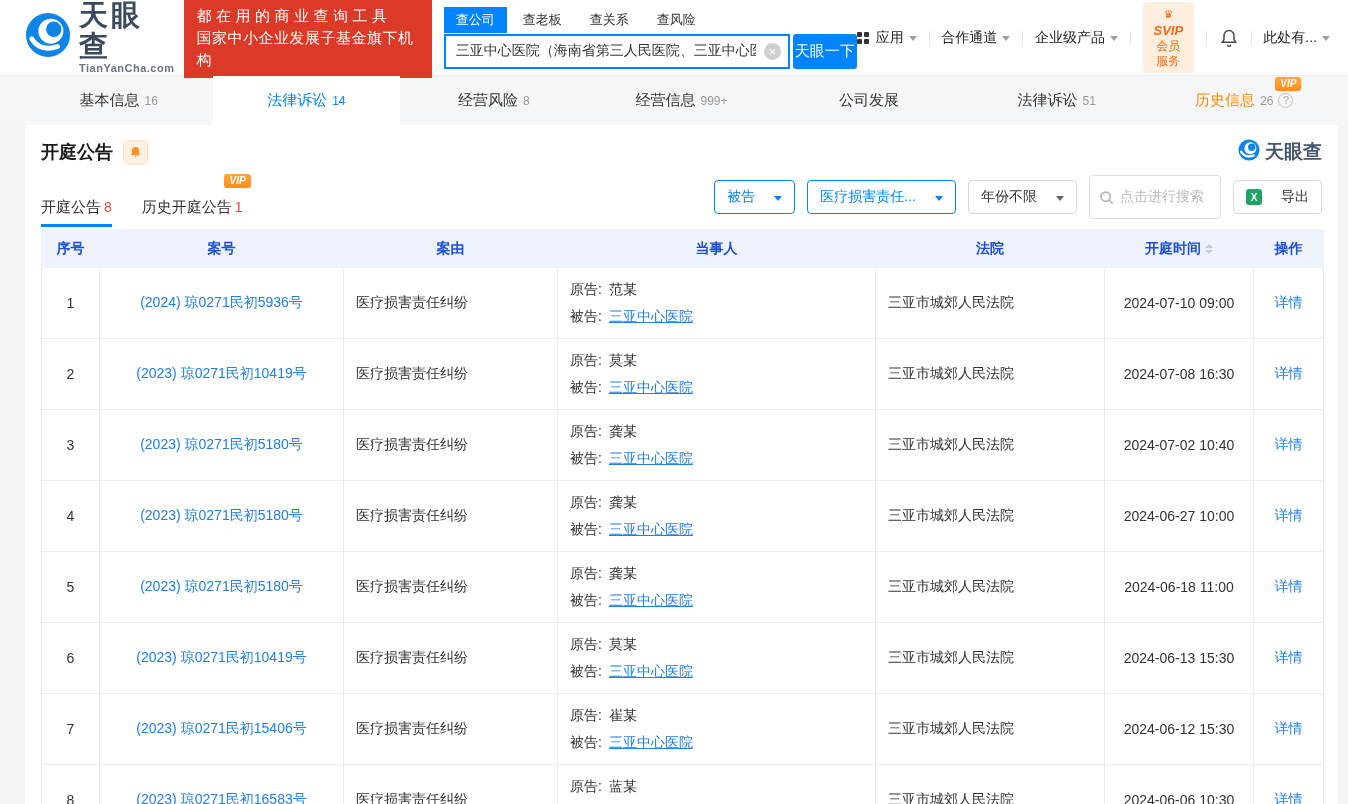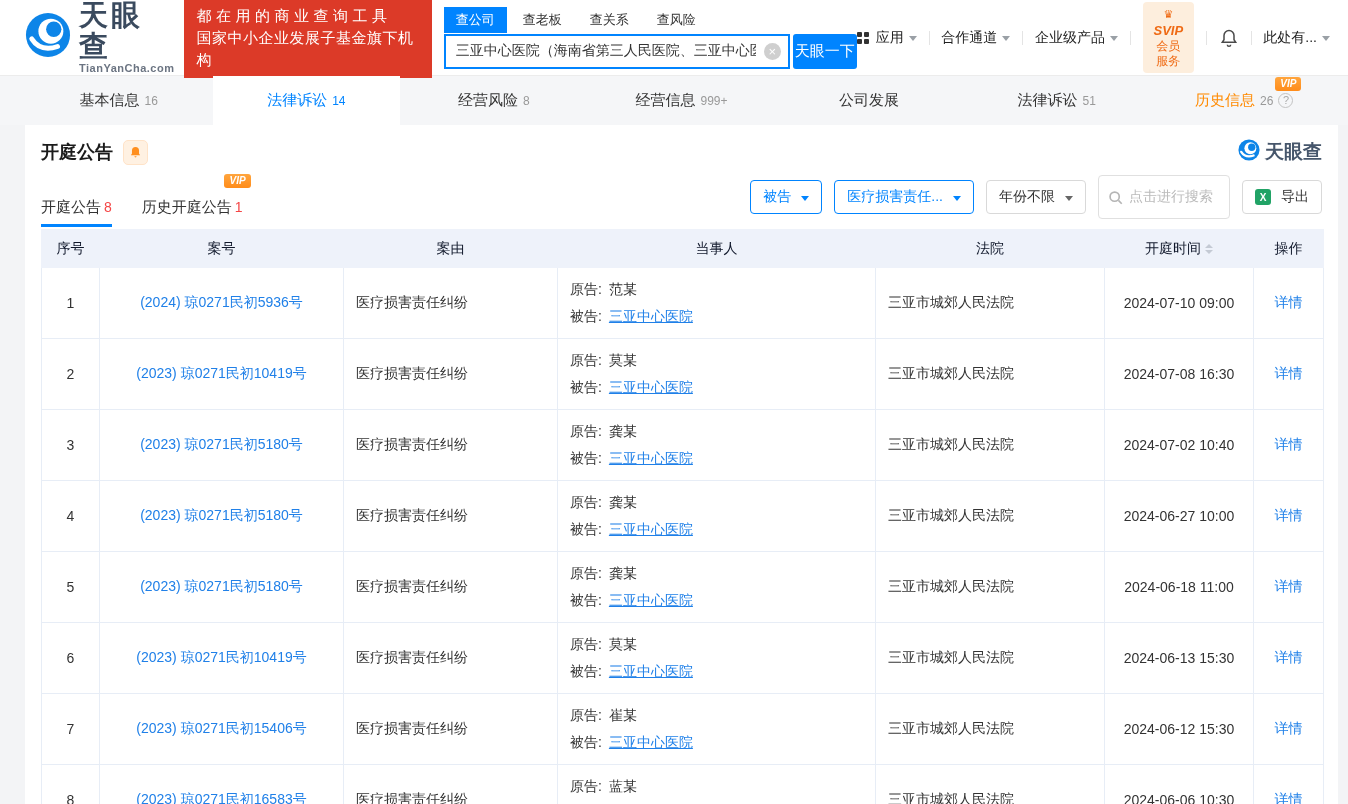--- a/index.html
+++ b/index.html
@@ -61,28 +61,28 @@
   .section-title{font-size:18px;font-weight:bold;color:#1b1b1b;}
   .bell-badge{width:25px;height:25px;margin-left:10px;border-radius:5px;background:var(--bell-badge-bg);border:1px solid #ffe3c8;display:inline-flex;align-items:center;justify-content:center;cursor:pointer;}
   .watermark{margin-left:auto;display:inline-flex;align-items:center;gap:5px;}
   .wm-text{font-size:19px;font-weight:bold;color:var(--watermark);}
   .subhead{display:flex;justify-content:space-between;align-items:flex-end;padding:8px 16px 0 16px;}
   .subtabs{display:flex;}
   .subtab{position:relative;margin-right:30px;font-size:15px;color:#333;padding:10px 0;cursor:pointer;}
   .subtab .cnt{color:var(--count-red);margin-left:3px;font-size:14px;}
   .subtab.active::after{content:"";position:absolute;left:0;right:0;bottom:0;height:3px;background:var(--brand-blue);}
   .filters{display:flex;align-items:center;gap:12px;padding-bottom:8px;}
-  .btn{height:32px;padding:16px 12px;background:#fff;border-radius:4px;font-size:14px;display:inline-flex;align-items:center;gap:10px;cursor:pointer;font-family:inherit;}
+  .btn{height:32px;padding:16px 12px;background:#fff;border-radius:4px;font-size:14px;display:inline-flex;align-items:center;gap:19px;cursor:pointer;font-family:inherit;}
   .btn.blue{border:1px solid var(--brand-blue);color:var(--brand-blue);}
   .btn.gray{border:1px solid #d9d9d9;color:#333;}
   .mini-search{height:44px;width:132px;border:1px solid #e0e0e0;border-radius:4px;display:flex;align-items:center;gap:6px;padding:0 9px;color:#bbb;font-size:14px;cursor:text;}
   .xls{width:16px;height:16px;background:var(--excel-green);color:#fff;font-size:10px;font-weight:bold;border-radius:3px;display:inline-flex;align-items:center;justify-content:center;}
   
   table.grid{width:calc(100% - 32px);margin:2px 16px 0 16px;border-collapse:collapse;table-layout:fixed;font-size:14px;color:#333;}
-  th{background:var(--thead-bg);height:38px;font-weight:400;color:#0f172a;text-align:center;border:1px solid var(--thead-bg);}
+  th{background:var(--thead-bg);height:38px;font-weight:700;color:#1d4ed8;text-align:center;border:1px solid var(--thead-bg);}
   td{border:1px solid var(--table-border);height:67px;padding:8px 12px;vertical-align:middle;background:#fff;}
   td.c{text-align:center;padding:8px 4px;}
   .lnk{color:var(--link-blue);cursor:pointer;text-decoration:none;}
   .lnk.def{text-decoration:underline;}
   td.parties div{line-height:27px;}
   .plabel{margin-right:7px;}
   .sorter{display:inline-flex;flex-direction:column;margin-left:4px;vertical-align:middle;}
   .sorter i{width:0;height:0;border-left:4px solid transparent;border-right:4px solid transparent;display:block;}
   .sorter .up{border-bottom:4px solid #c4cad4;margin-bottom:2px;}
   .sorter .down{border-top:4px solid #c4cad4;}

